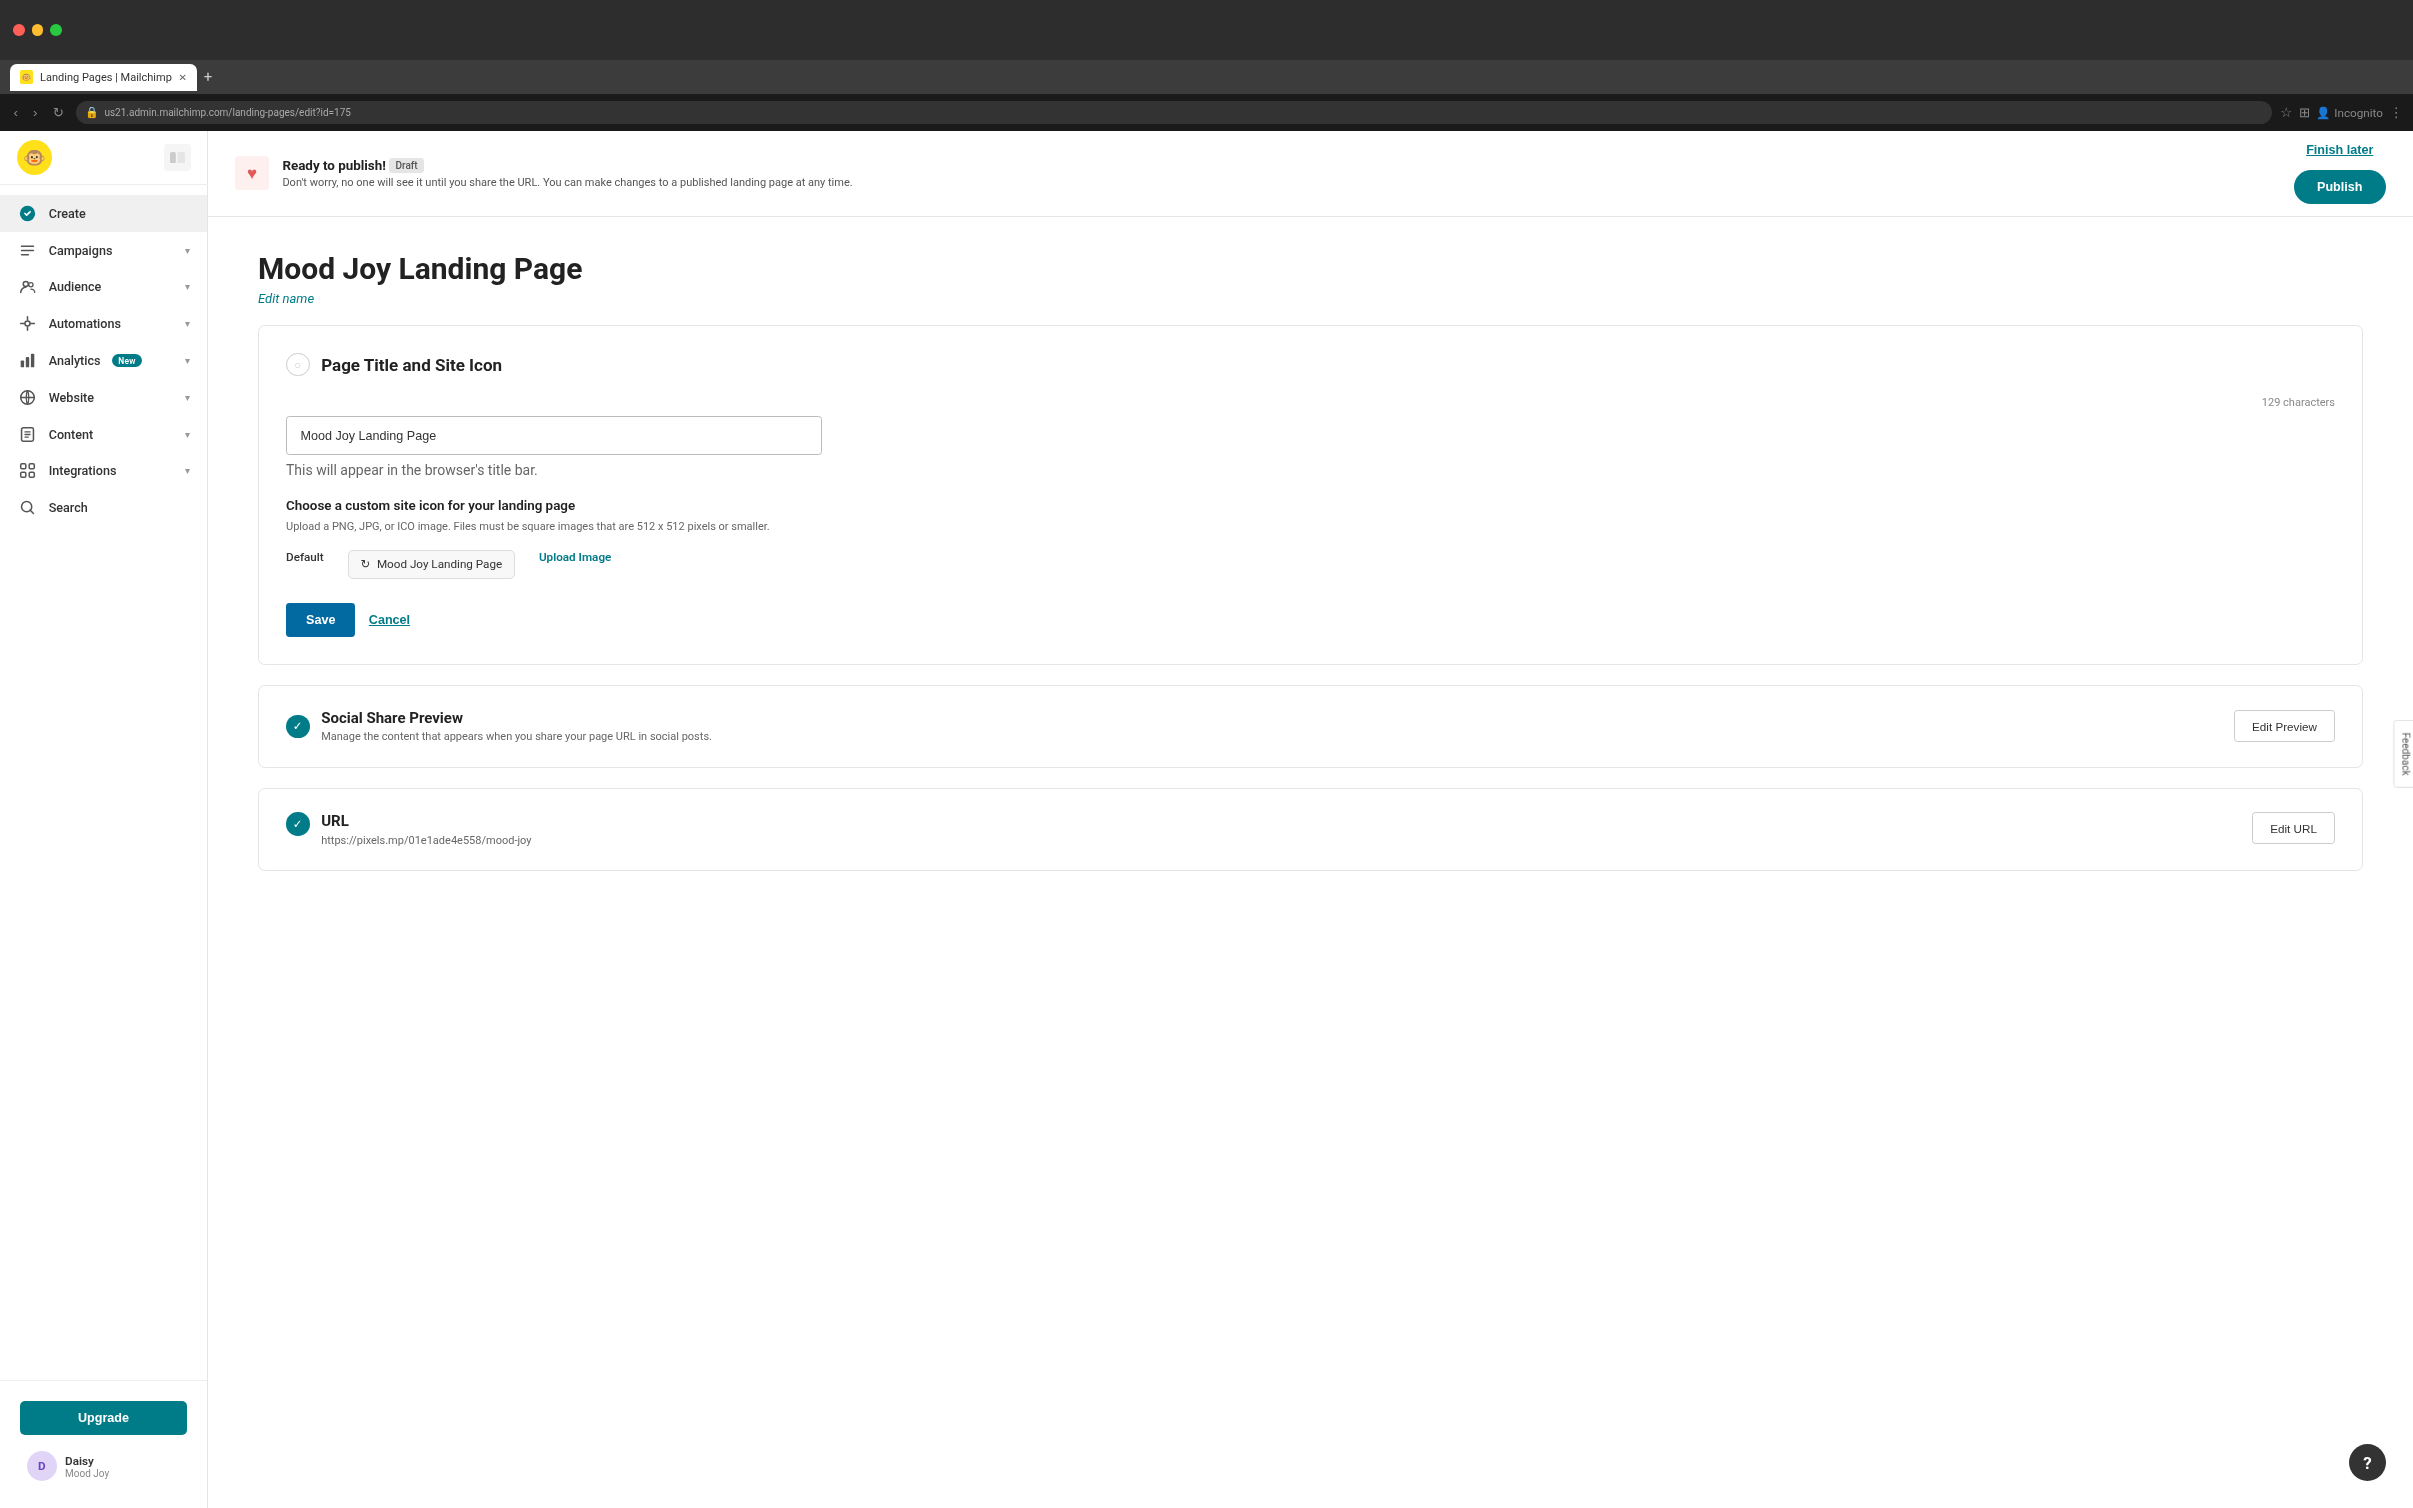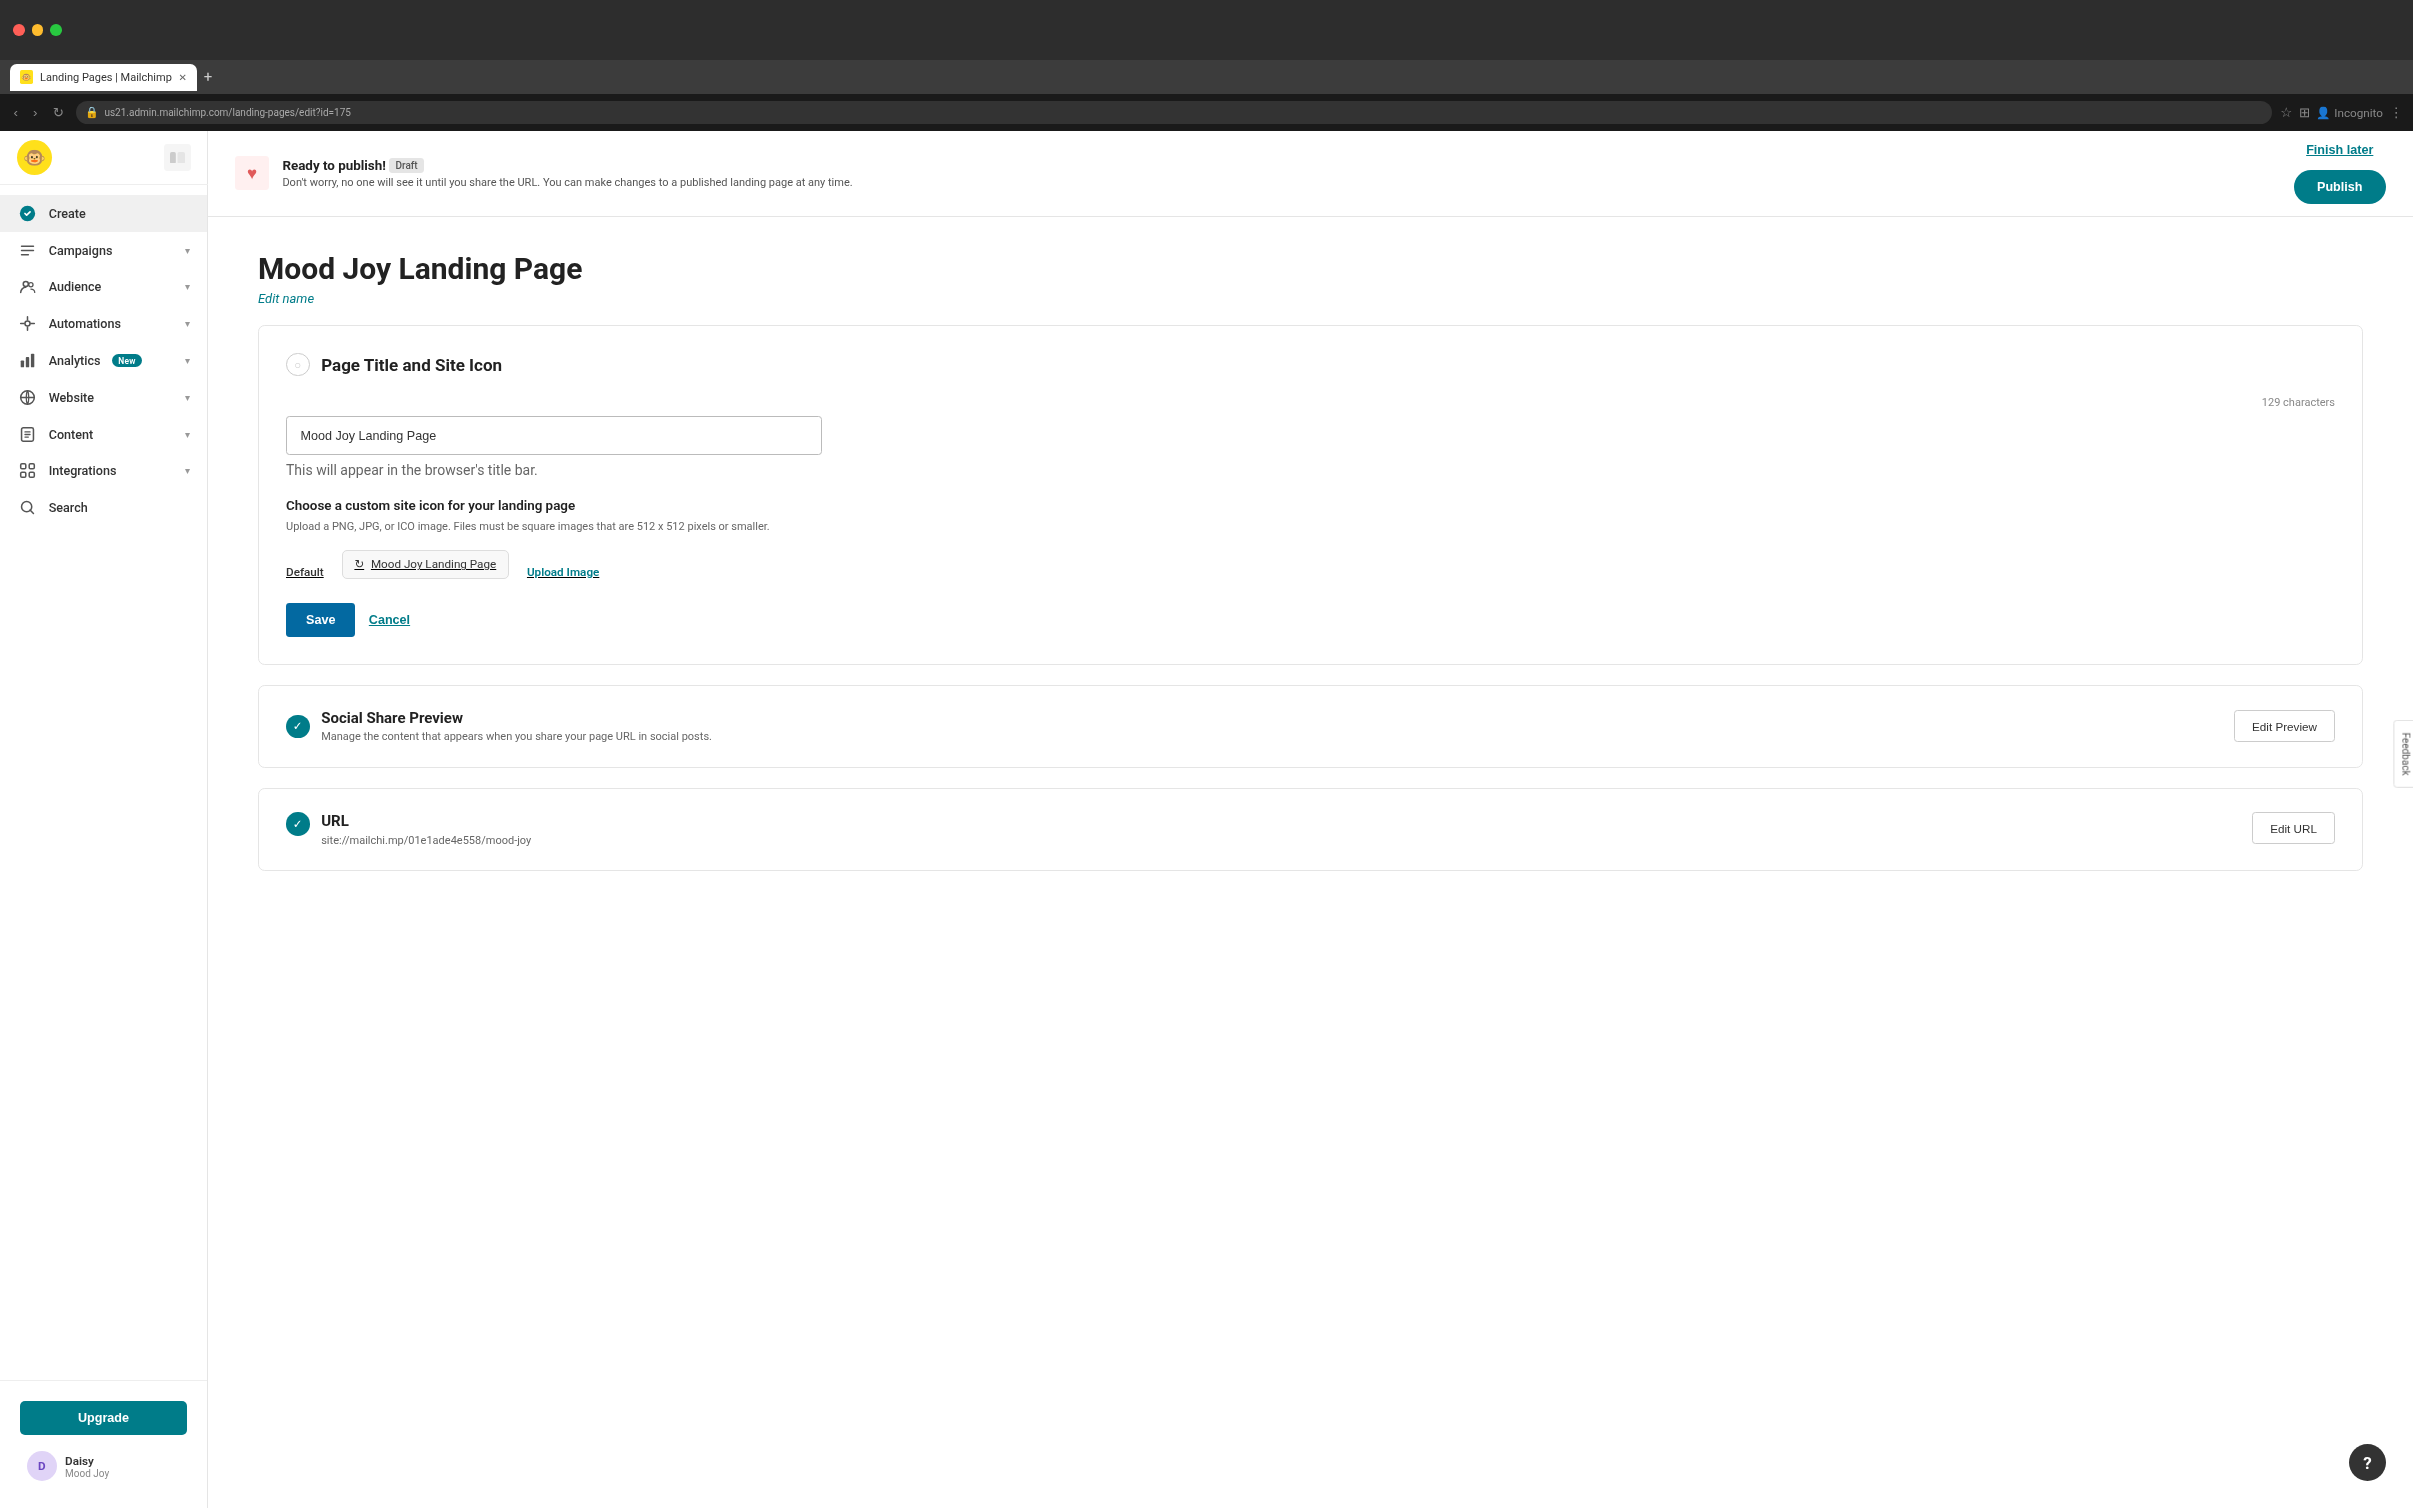--- a/index.html
+++ b/index.html
@@ -334,24 +334,23 @@
       color: #222;
       margin-bottom: 6.7px;
     }
     .icon-upload-hint {
       font-size: 11px;
       color: #666;
       margin-bottom: 17px;
     }
     .icon-picker {
       display: flex;
-      align-items: flex-end;
-      gap: 18px;
+      align-items: flex-start;
+      gap: 24px;
       margin-bottom: 23.5px;
-      text-decoration: underline;
     }
     .icon-default-label {
       font-size: 11.7px;
       color: #333;
       font-weight: 500;
     }
     .icon-option {
       display: flex;
       align-items: center;
       gap: 6.7px;
@@ -711,21 +710,21 @@
             <div class="social-title">Social Share Preview</div>
             <div class="social-subtitle">Manage the content that appears when you share your page URL in social posts.</div>
           </div>
           <button class="edit-preview-btn">Edit Preview</button>
         </div>
 
         <div class="url-section">
           <div class="section-check complete">✓</div>
           <div class="url-content">
             <div class="url-title">URL</div>
-            <div class="url-value">site://mailchi.mp/01e1ade4e558/mood-joy</div>
+            <div class="url-value">https://pixels.mp/01e1ade4e558/mood-joy</div>
           </div>
           <button class="edit-url-btn">Edit URL</button>
         </div>
 
       </div>
     </div>
 
   </main>
 
 </div>

